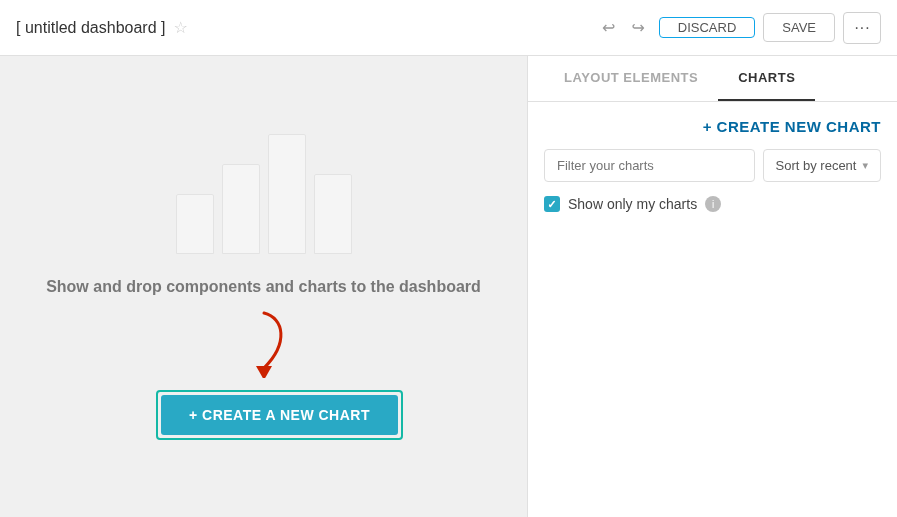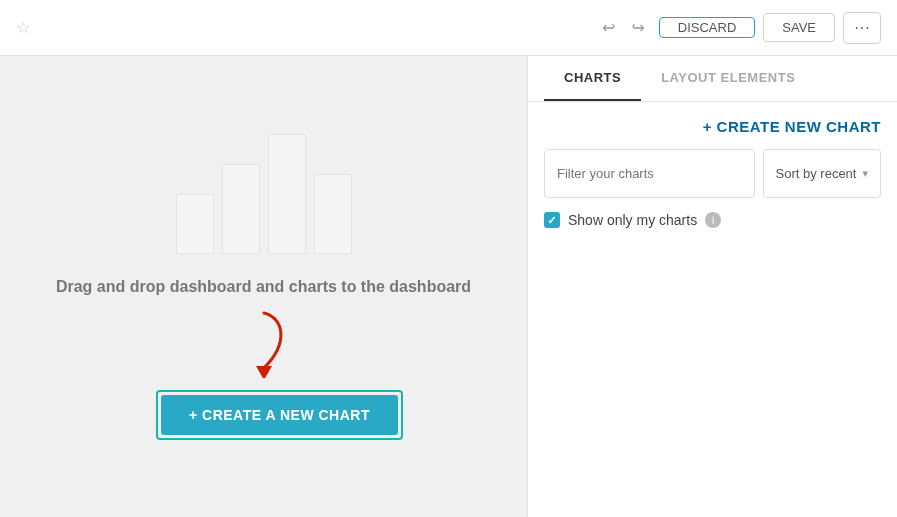--- a/index.html
+++ b/index.html
@@ -98,21 +98,21 @@
       text-transform: uppercase; letter-spacing: 0.5px; cursor: pointer;
     }
     .filter-row { display: flex; gap: 8px; margin-bottom: 14px; }
     .filter-input {
       flex: 1; padding: 8px 12px; border: 1px solid #ddd;
       border-radius: 4px; font-size: 13px; color: #999;
       outline: none;
     }
     .sort-select {
       display: flex; align-items: center; gap: 6px;
-      padding: 16px 12px; border: 1px solid #ddd;
+      padding: 8px 12px; border: 1px solid #ddd;
       border-radius: 4px; font-size: 13px; color: #555;
       cursor: pointer; white-space: nowrap;
       background: #fff;
     }
     .sort-chevron { color: #999; font-size: 11px; }
     .checkbox-row { display: flex; align-items: center; gap: 8px; }
     .checkbox-styled {
       width: 16px; height: 16px; background: #29a9c5;
       border-radius: 3px; display: flex; align-items: center;
       justify-content: center; cursor: pointer; flex-shrink: 0;
@@ -123,20 +123,21 @@
       width: 16px; height: 16px; background: #bbb; border-radius: 50%;
       display: flex; align-items: center; justify-content: center;
       font-size: 10px; color: #fff; cursor: pointer;
     }
   </style>
 </head>
 <body>
 
 <div class="header">
   <div class="header-left">
+    <span class="header-title">[ untitled dashboard ]</span>
     <span class="star-icon">☆</span>
   </div>
   <div class="header-actions">
     <div class="undo-redo">
       <button class="icon-btn">↩</button>
       <button class="icon-btn">↪</button>
     </div>
     <button class="btn-discard">DISCARD</button>
     <button class="btn-save">SAVE</button>
     <button class="btn-more">···</button>
@@ -145,38 +146,38 @@
 
 <div class="main">
 
   <div class="canvas">
     <div class="chart-placeholder">
       <div class="bar" style="width:38px;height:60px;"></div>
       <div class="bar" style="width:38px;height:90px;"></div>
       <div class="bar" style="width:38px;height:120px;"></div>
       <div class="bar" style="width:38px;height:80px;"></div>
     </div>
-    <div class="canvas-title">Drag and drop dashboard and charts to the dashboard</div>
+    <div class="canvas-title">Show and drop components and charts to the dashboard</div>
 
     <div style="position:relative; margin-bottom:8px;">
       <svg width="60" height="70" viewBox="0 0 60 70">
         <path d="M 30 5 C 50 10, 55 35, 30 60" stroke="#cc2200" stroke-width="3" fill="none" stroke-linecap="round"></path>
         <polygon points="22,58 38,58 30,72" fill="#cc2200"></polygon>
       </svg>
     </div>
 
     <div class="create-btn-wrapper">
       <button class="btn-create-chart">+ CREATE A NEW CHART</button>
     </div>
   </div>
 
   <div class="right-panel">
     <div class="panel-tabs">
+      <div class="panel-tab">LAYOUT ELEMENTS</div>
       <div class="panel-tab active">CHARTS</div>
-      <div class="panel-tab">LAYOUT ELEMENTS</div>
     </div>
     <div class="panel-body">
       <div class="create-new-link">+ CREATE NEW CHART</div>
       <div class="filter-row">
         <input class="filter-input" type="text" placeholder="Filter your charts" style="">
         <div class="sort-select">
           <span>Sort by recent</span>
           <span class="sort-chevron">▾</span>
         </div>
       </div>

